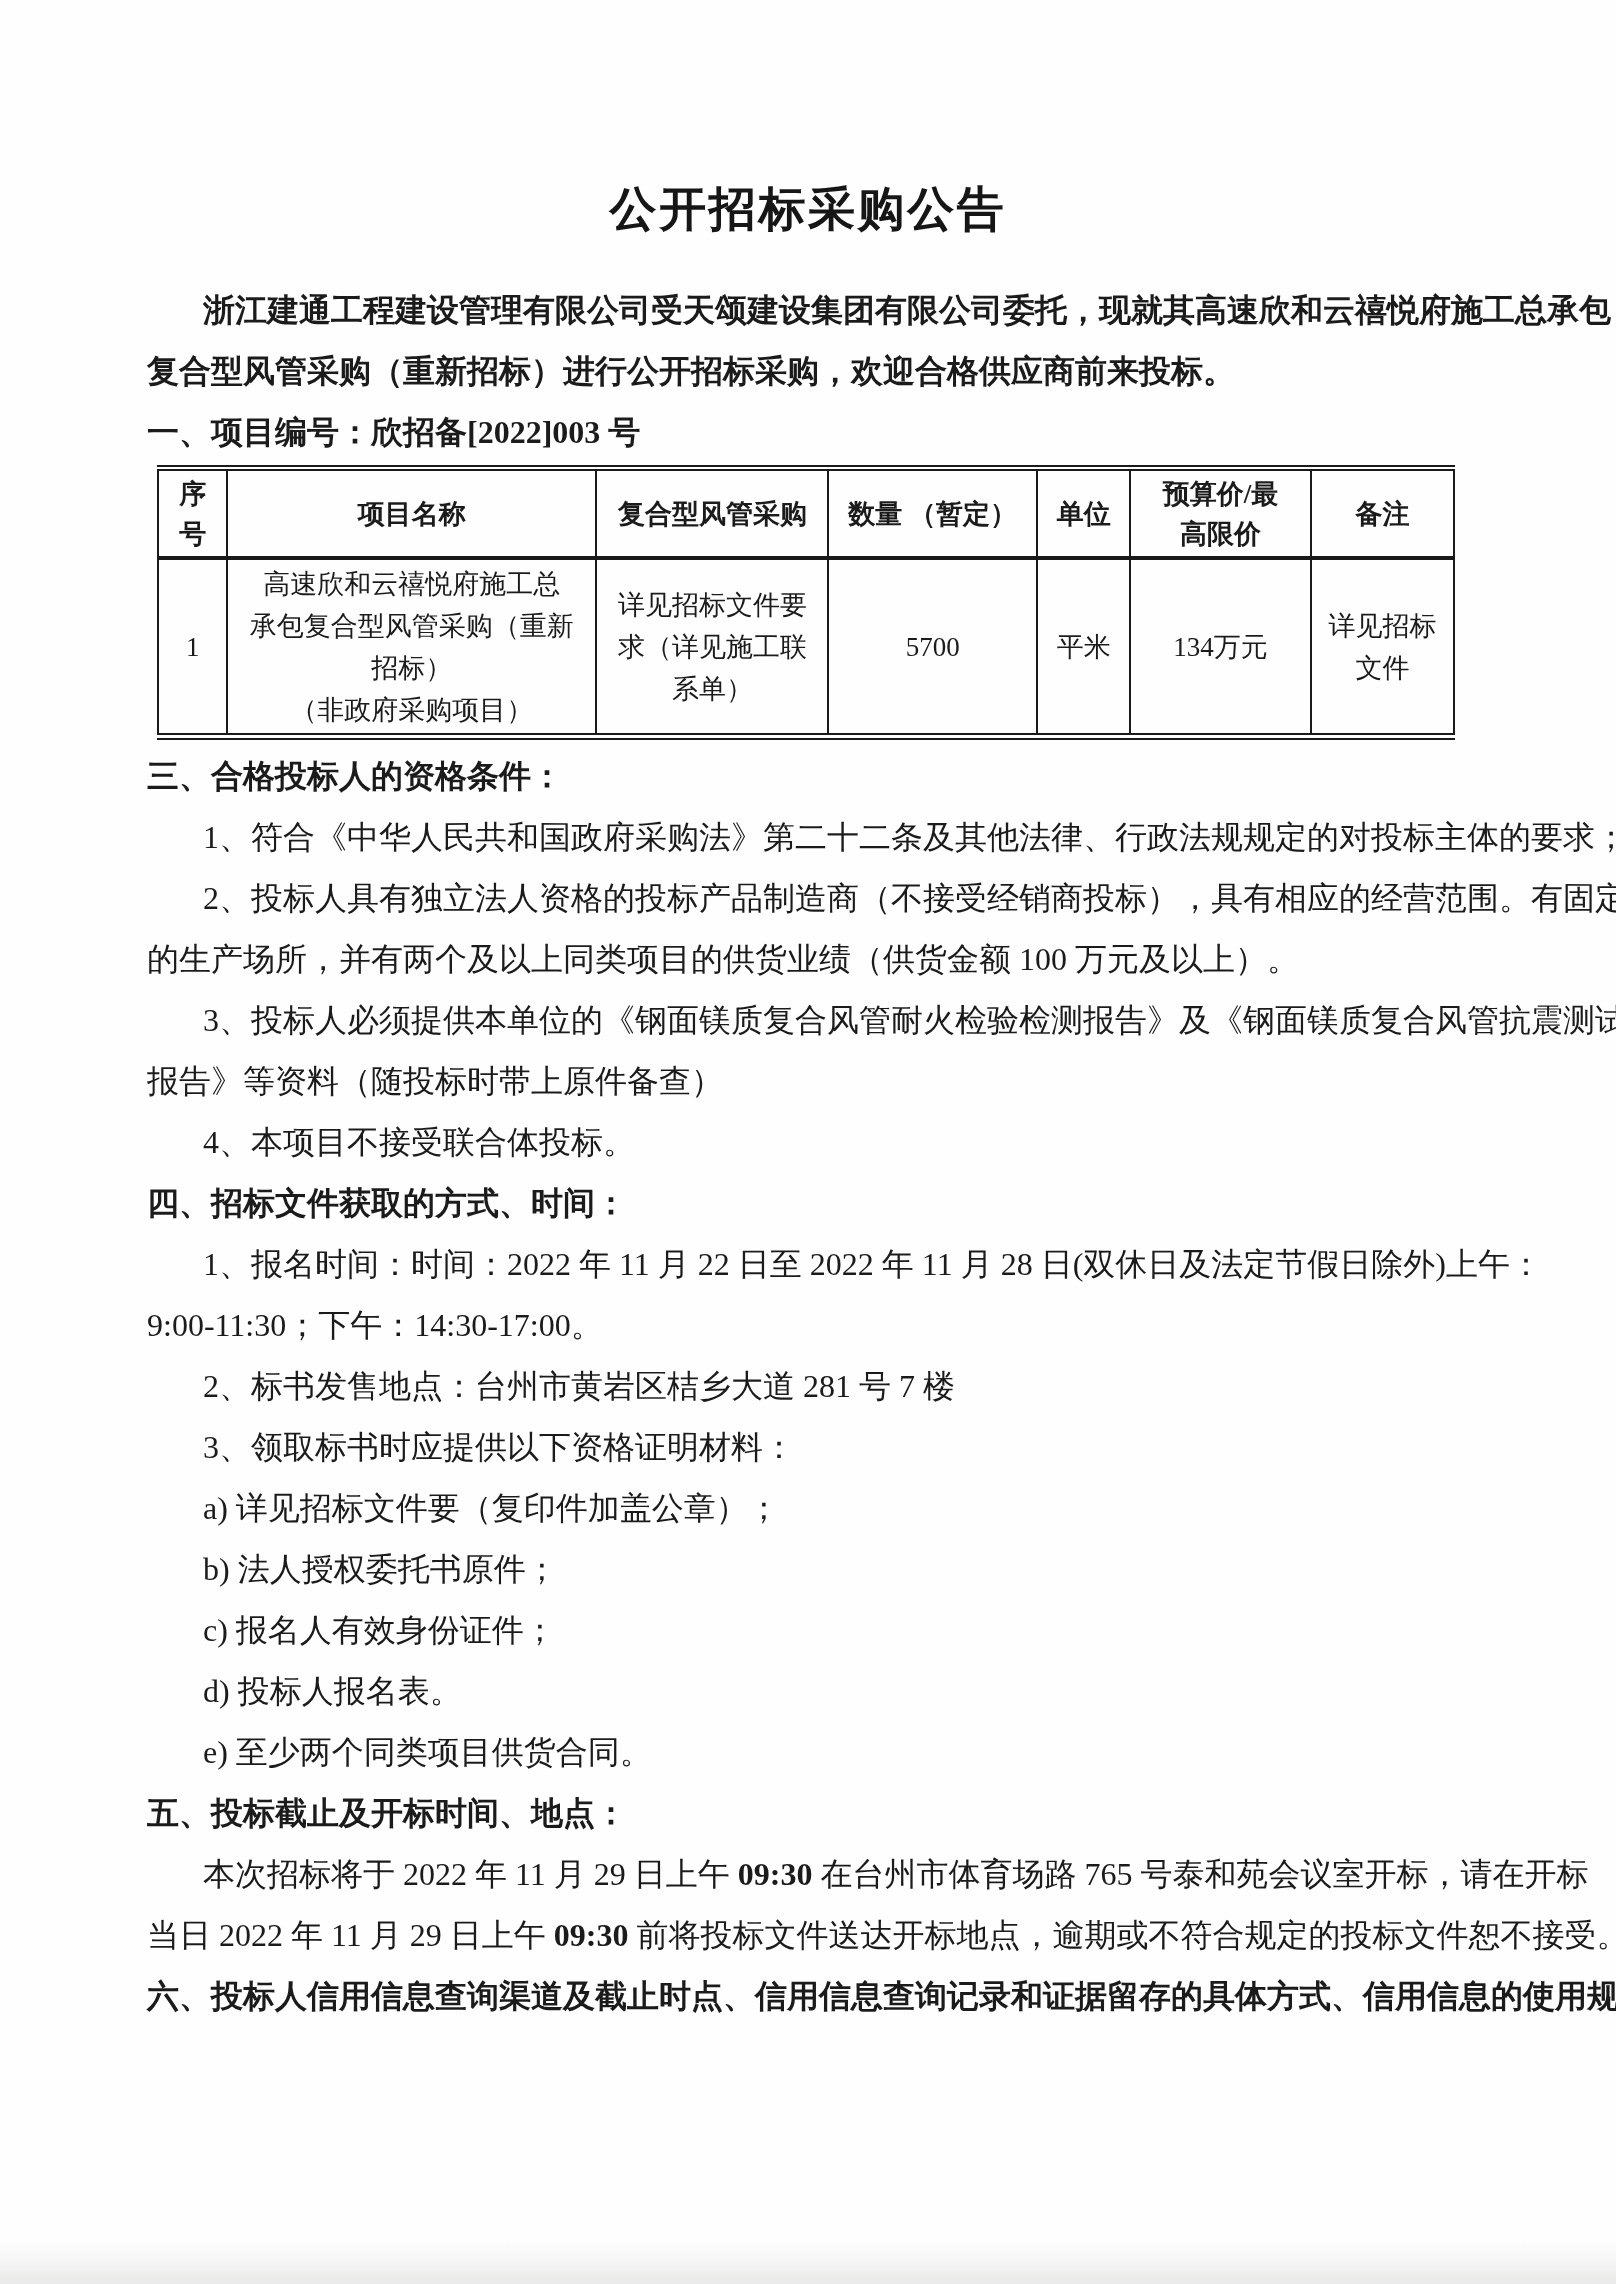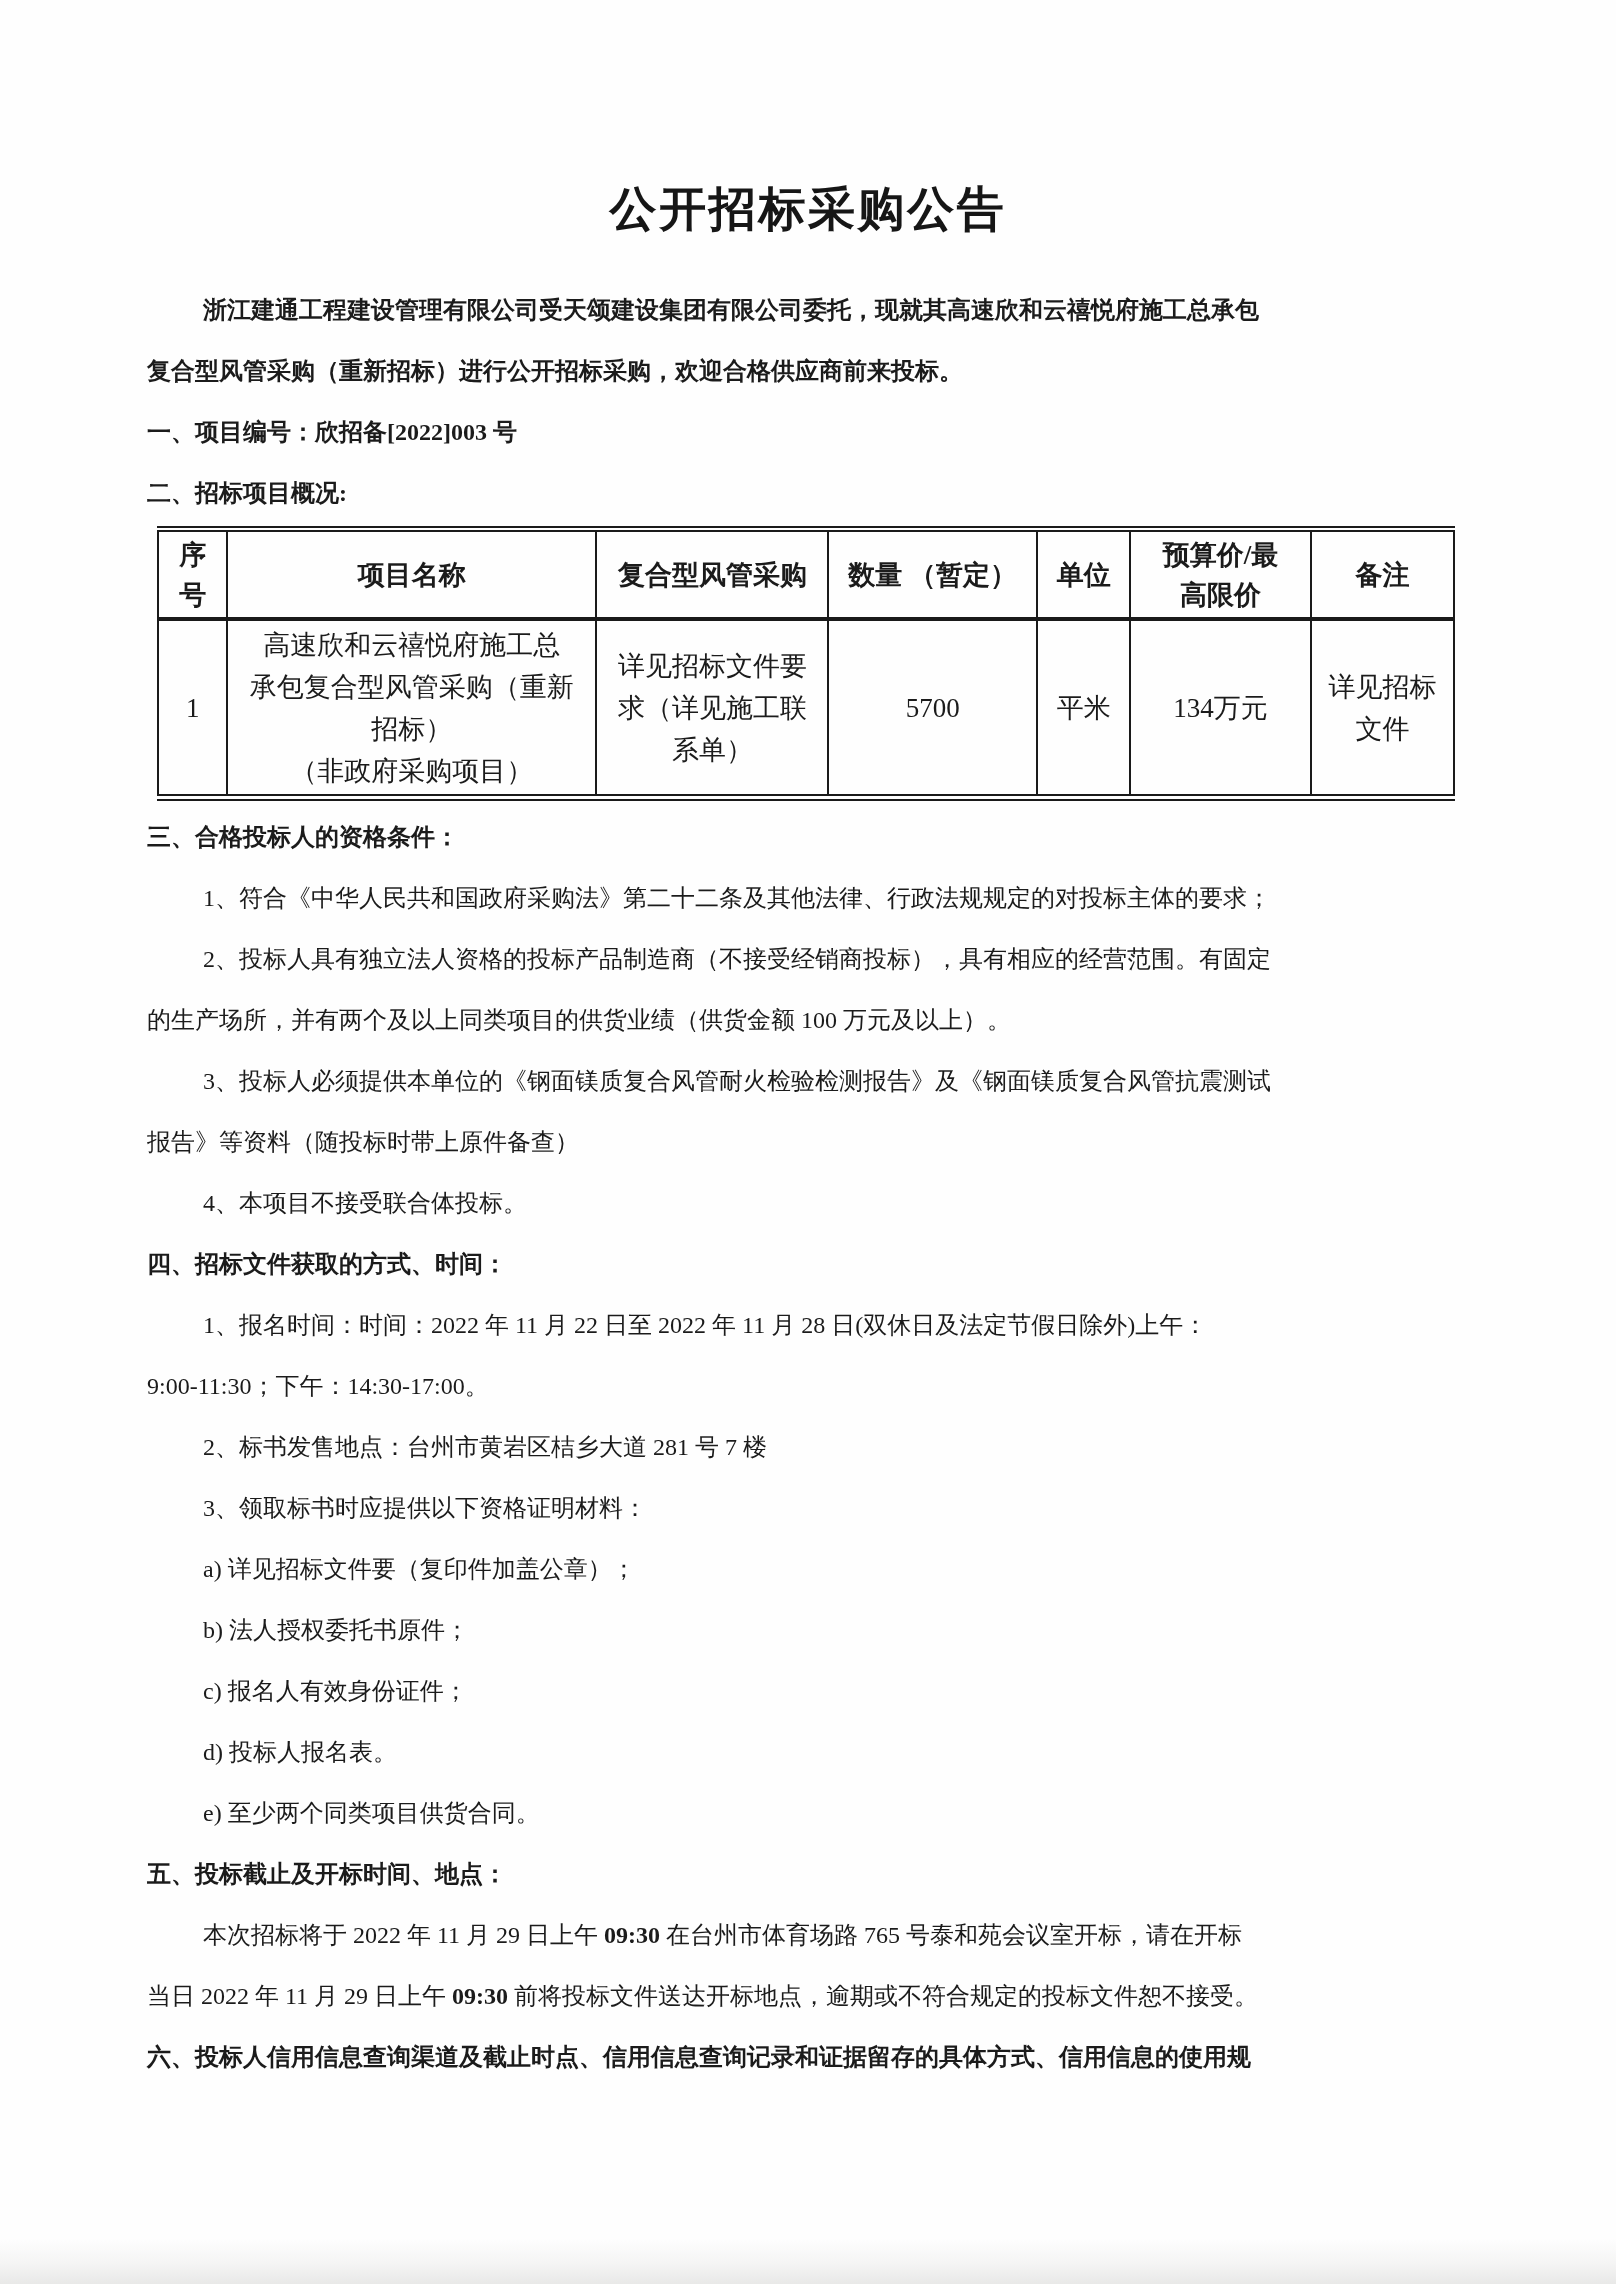--- a/index.html
+++ b/index.html
@@ -22,21 +22,21 @@
     margin: 0 0 47px 0;
     font-size: 47px;
     line-height: 47px;
     font-weight: bold;
     text-align: center;
     letter-spacing: 2.6px;
     color: #161616;
   }
   .line {
     margin: 0;
-    font-size: 24px;
+    font-size: 32px;
     line-height: 61px;
     white-space: nowrap;
     color: #1b1b1b;
   }
   .indent { text-indent: 56px; }
   .b { font-weight: bold; }
   .after-table { margin-top: 5.2px; }
 
   table.overview {
     width: 1298px;
@@ -89,21 +89,20 @@
 
 <div class="page">
 
   <h1 class="title">公开招标采购公告</h1>
 
   <p class="line indent b">浙江建通工程建设管理有限公司受天颂建设集团有限公司委托，现就其高速欣和云禧悦府施工总承包</p>
   <p class="line b">复合型风管采购（重新招标）进行公开招标采购，欢迎合格供应商前来投标。</p>
 
   <p class="line"><span class="b">一、项目编号：</span><span class="b">欣招备[2022]003 号</span></p>
 
-  <p class="line b">二、招标项目概况:</p>
 
   <table class="overview">
     <colgroup>
       <col class="c-seq">
         <col class="c-name">
         <col class="c-tech">
         <col class="c-qty">
         <col class="c-unit">
         <col class="c-price">
         <col class="c-note">

